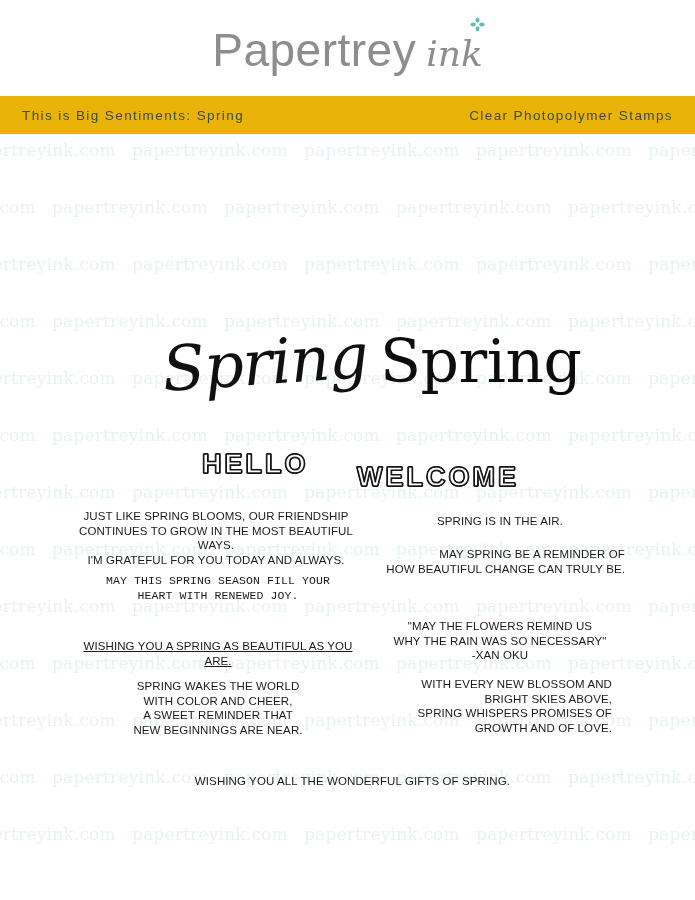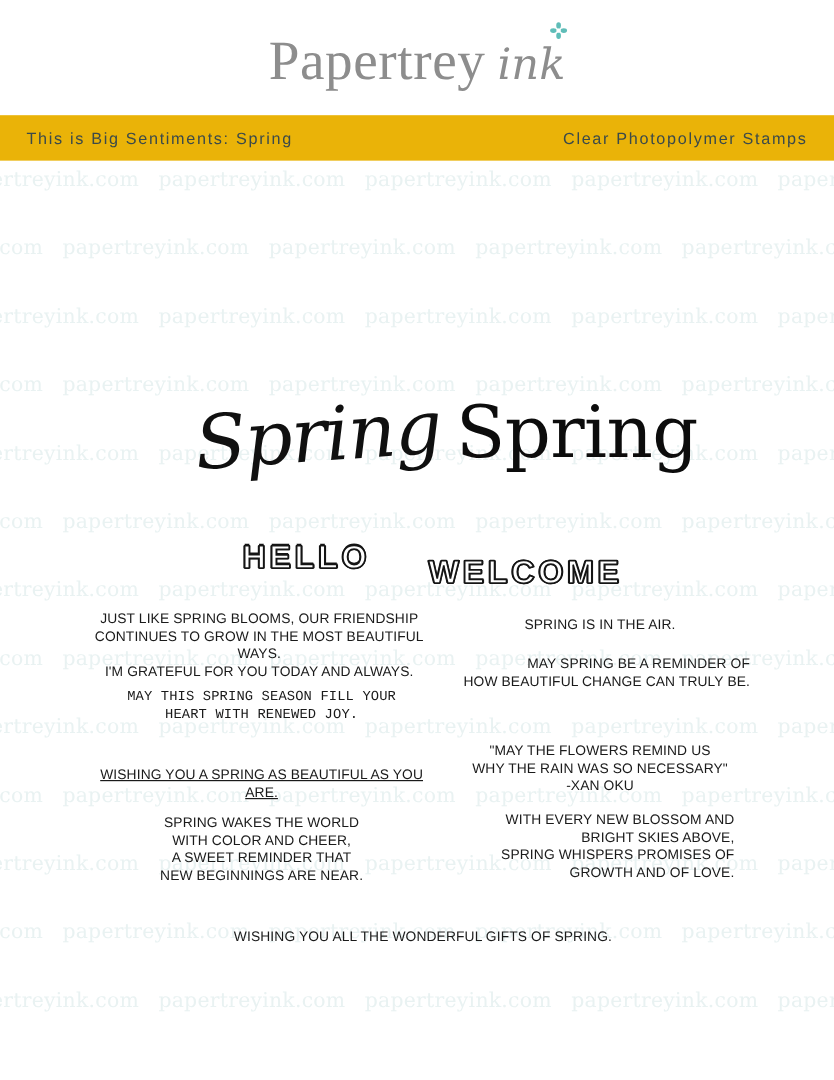--- a/index.html
+++ b/index.html
@@ -29,21 +29,21 @@
     justify-content: center;
   }
   .logo {
     display: flex;
     align-items: baseline;
     justify-content: center;
     gap: 10px;
     transform: translateY(2px);
   }
   .logo-papertrey {
-    font-family: Liberation Serif, serif;
+    font-family: Liberation Sans, sans-serif;
     font-size: 46px;
     letter-spacing: 0.5px;
     color: #8d8d8d;
     font-weight: 400;
   }
   .logo-ink {
     position: relative;
     font-family: "DejaVu Serif", serif;
     font-style: italic;
     font-size: 36px;

